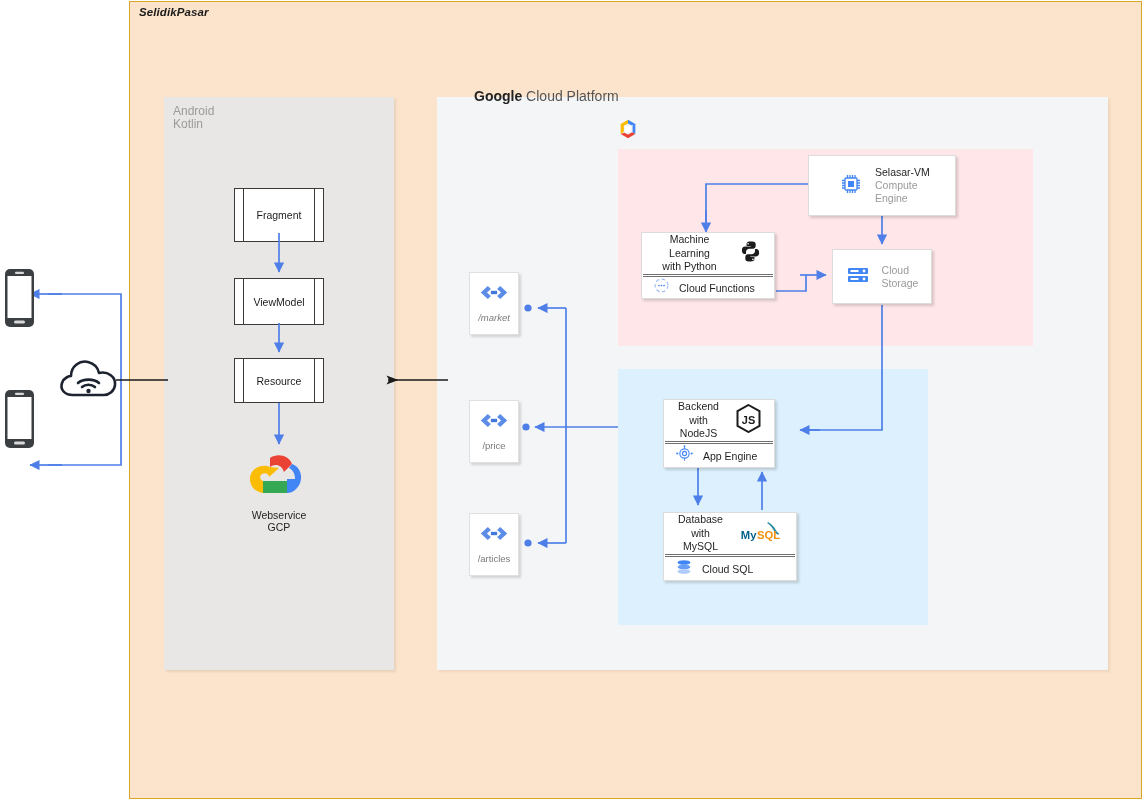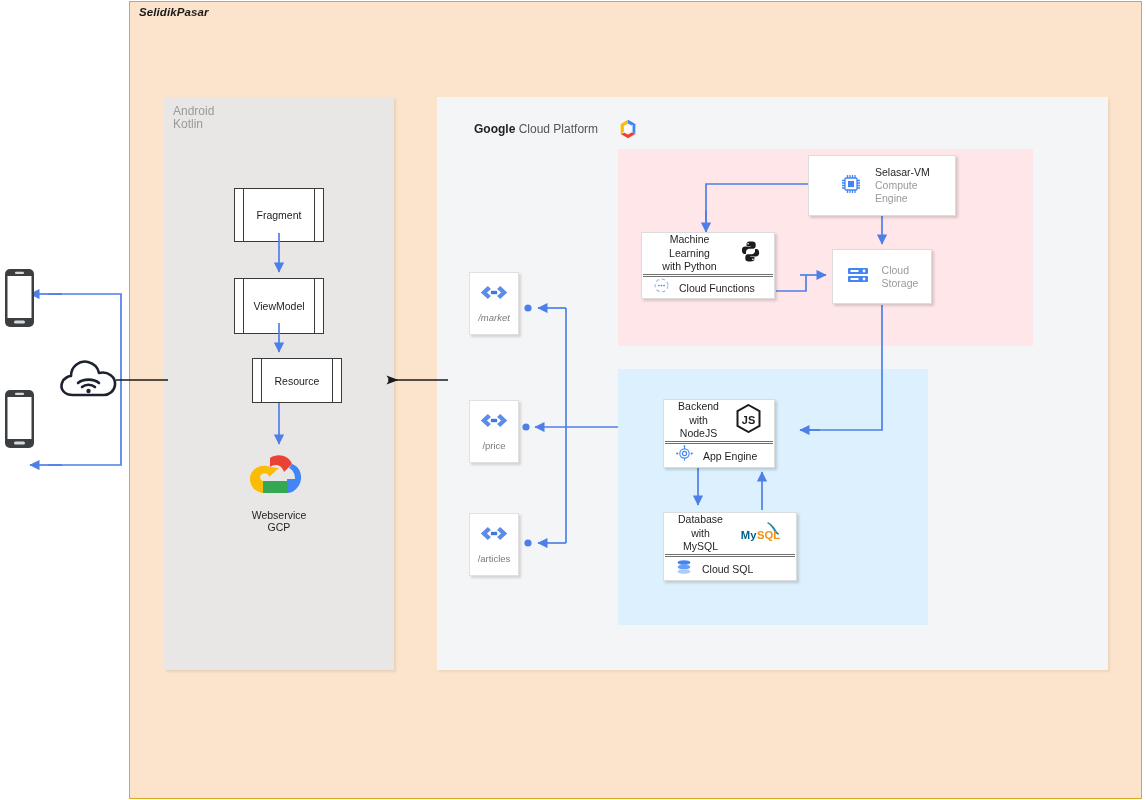--- a/index.html
+++ b/index.html
@@ -37,22 +37,22 @@
     font-size:12px;color:#9a9a9a;line-height:12.5px;
   }
 
   
   #gcp-panel{
     left:437px;top:97px;width:671px;height:573px;
     background:#f4f5f7;
     box-shadow:2px 2px 2px rgba(0,0,0,.06);
   }
   #gcp-panel-title{
-    left:474px;top:122px;
-    font-size:12px;color:#555;
+    left:474px;top:88px;
+    font-size:14px;color:#555;
   }
   #gcp-panel-title b{color:#222;font-weight:bold;}
 
   
   #ml-region{left:618px;top:149px;width:415px;height:197px;background:#ffe7e9;}
   #backend-region{left:618px;top:369px;width:310px;height:256px;background:#dcf1fd;}
 
   
   .uml-box{
     background:#ffffff;border:1.1px solid #3a3a3a;
@@ -118,26 +118,26 @@
 <div class="abs" id="android-panel-title">
   <div>Android</div>
   <div>Kotlin</div>
 </div>
 
 <div class="abs uml-box" style="left:234px;top:188px;width:90px;height:54px;">
   <span class="bar l"></span>
   <span class="bar r"></span>
   <span>Fragment</span>
 </div>
-<div class="abs uml-box" style="left:234px;top:278px;width:90px;height:56px;">
+<div class="abs uml-box" style="left:234px;top:278px;width:90px;height:47px;">
   <span class="bar l"></span>
   <span class="bar r"></span>
   <span>ViewModel</span>
 </div>
-<div class="abs uml-box" style="left:252px;top:358px;width:90px;height:45px;">
+<div class="abs uml-box" style="left:234px;top:358px;width:90px;height:45px;">
   <span class="bar l"></span>
   <span class="bar r"></span>
   <span>Resource</span>
 </div>
 
 <div class="abs" style="left:244px;top:452px;width:68px;height:50px;">
   <svg viewBox="0 0 68 50" width="68" height="50">
     <path d="M26 6 C33 1 45 3 48 12 L40 20 C38 13 31 11 26 15 Z" fill="#ea4335"></path>
     <path d="M48 12 C58 15 61 30 51 38 L51 27 C51 22 49 18 45 16 Z" fill="#4285f4"></path>
     <path d="M51 27 L51 38 C49 40 46 41 43 41 L43 27 Z" fill="#4285f4"></path>

